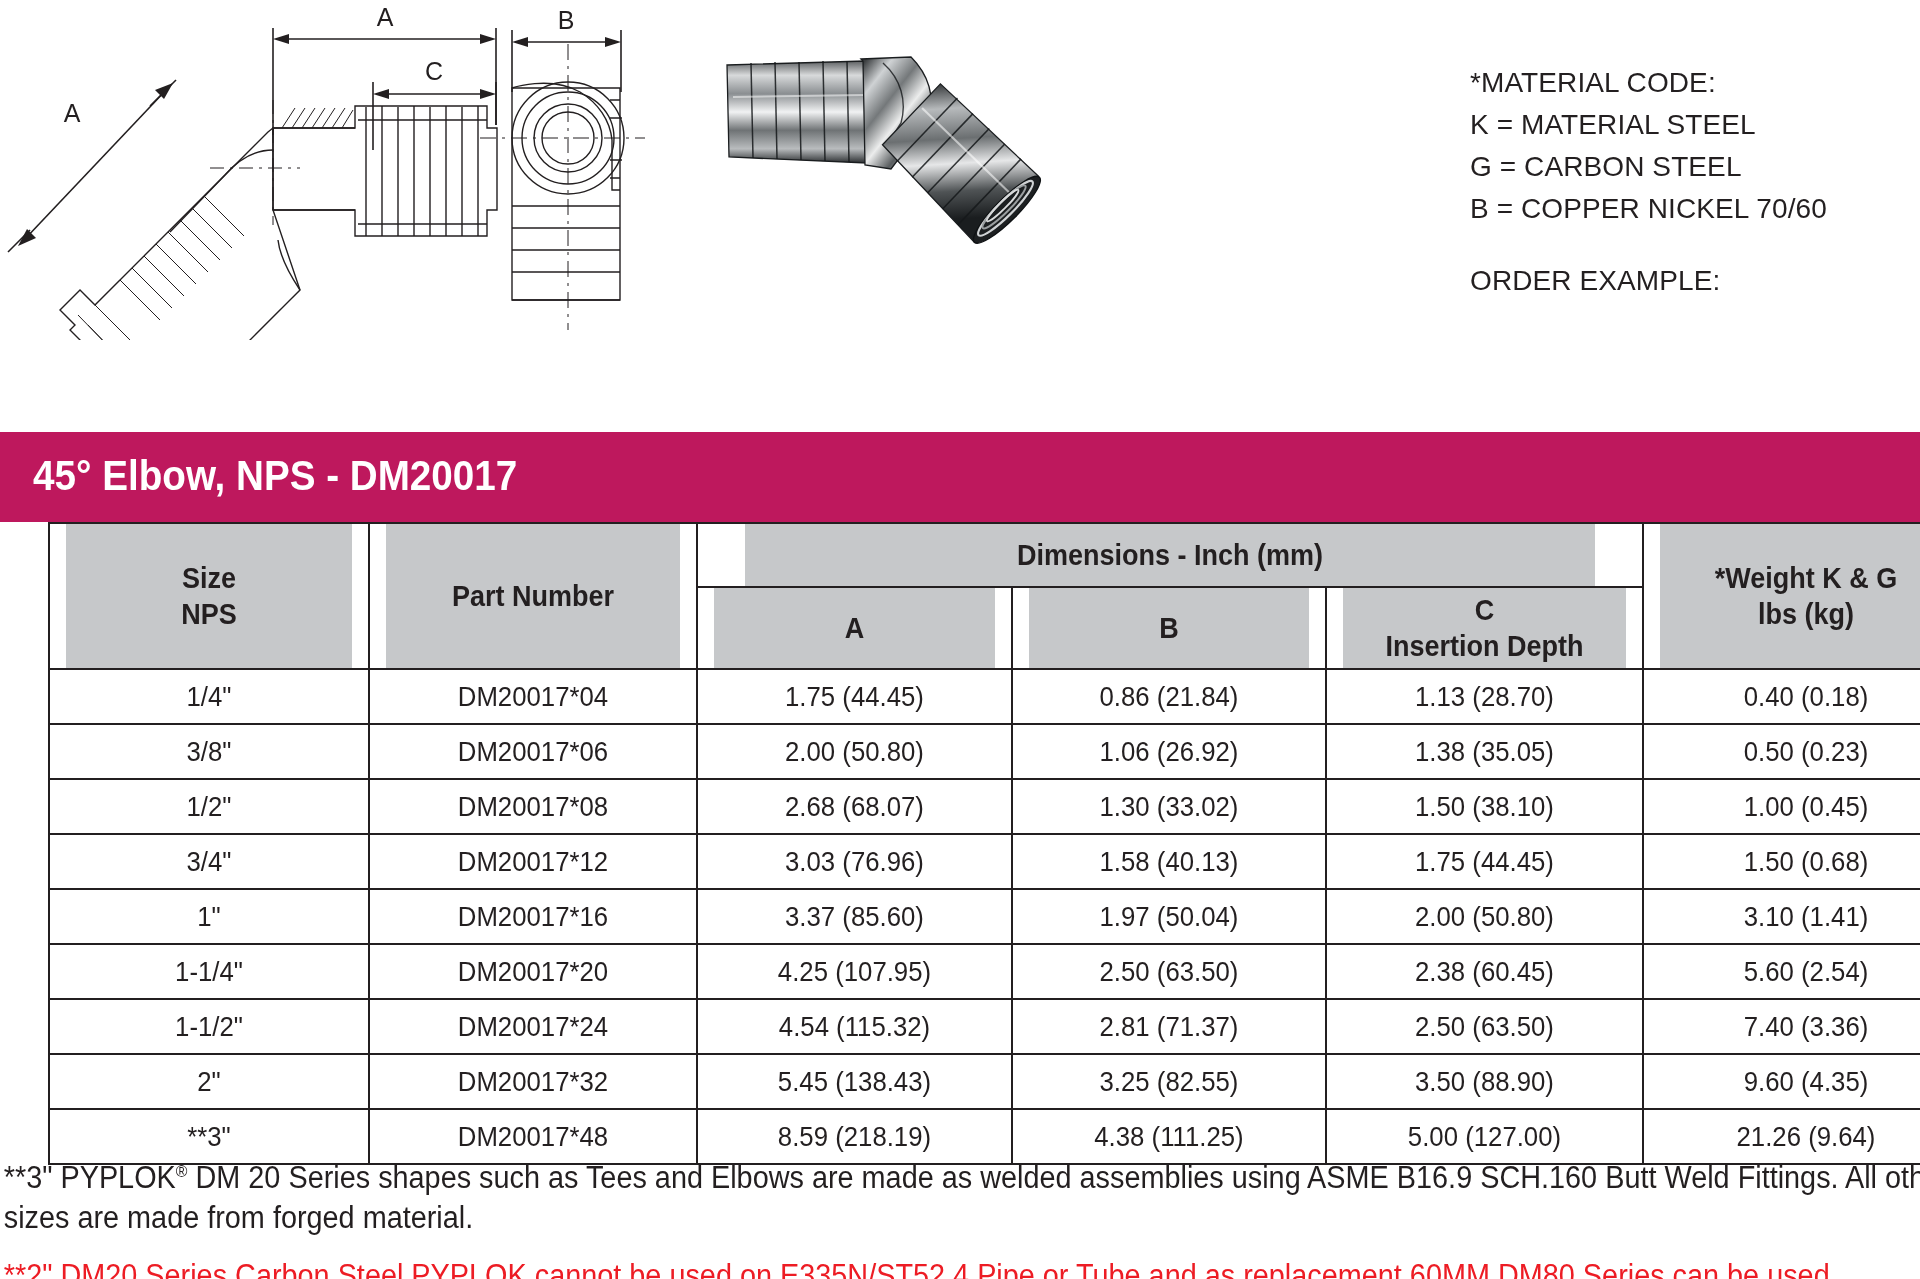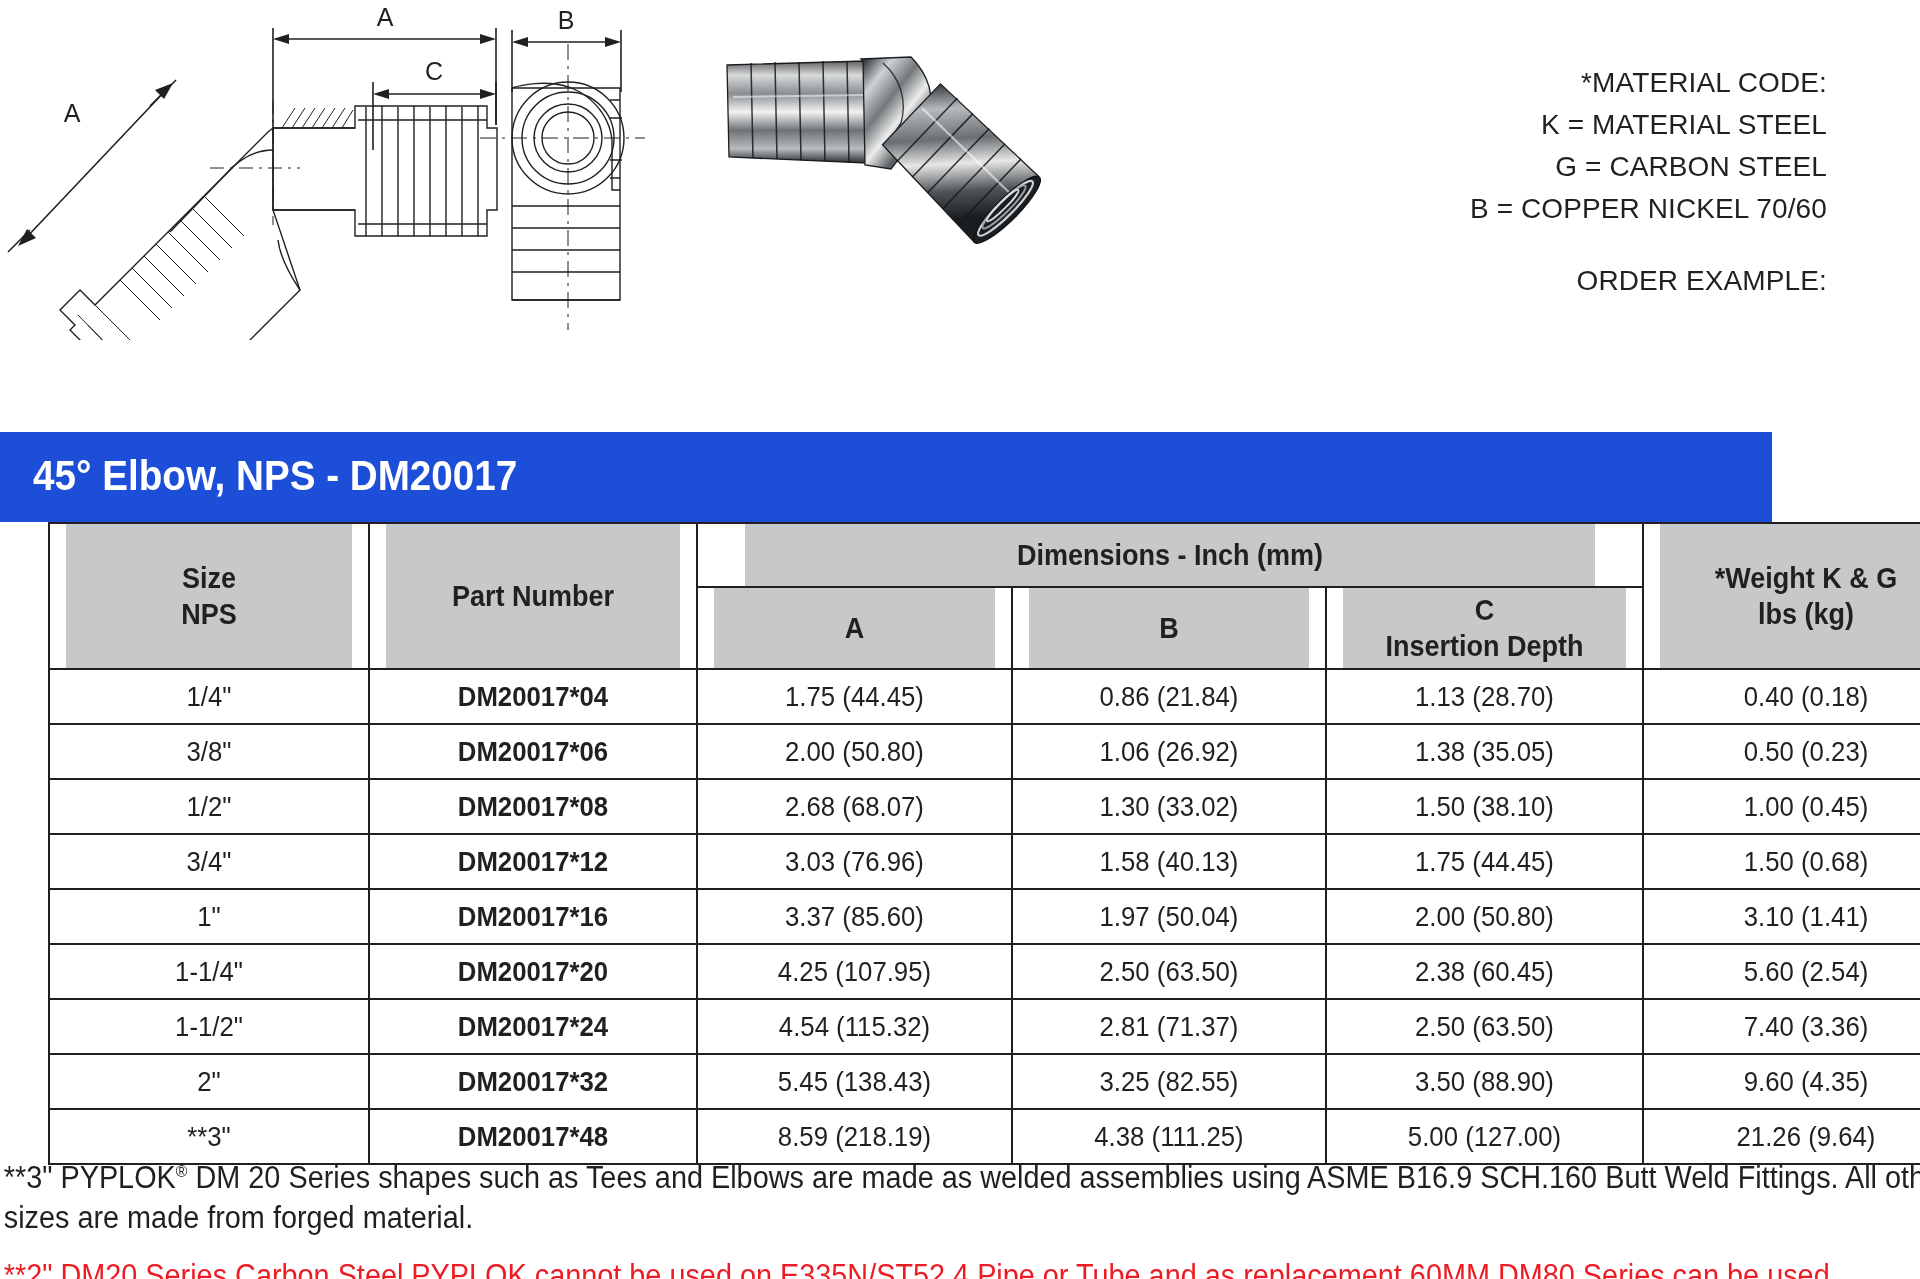--- a/index.html
+++ b/index.html
@@ -19,27 +19,27 @@
   .draw-svg{position:absolute;display:block;}
 
   
   .matcode{
     position:absolute;left:1470px;top:62px;
     font-size:28px;line-height:42px;
     letter-spacing:0.1px;
     color:#231f20;
     white-space:nowrap;
   }
-  .matcode div{height:42px;text-align:right;}
+  .matcode div{height:42px;}
   .matcode .spacer{height:30px;}
 
   
   .titlebar{
-    position:absolute;left:0;top:432px;width:1772px;height:90px;
-    background:#1d4ed8;
+    position:absolute;left:0;top:432px;width:1920px;height:90px;
+    background:#be185d;
     text-decoration:underline;
   }
   .titlebar .ttext{
     position:absolute;left:33px;top:20px;
     color:#ffffff;
     font-size:42px;font-weight:bold;
     font-family:"Liberation Sans Narrow","Liberation Sans",sans-serif;
     transform:scaleX(0.92);transform-origin:left center;
     letter-spacing:0px;
     white-space:nowrap;
@@ -71,21 +71,21 @@
   .hdr-grp{height:62px;}
   .hdr-sub{height:80px;}
 
   table.spec tbody td{
     height:53px;
     font-size:28px;
     padding:0;
     background:#ffffff;
     font-weight:normal;
   }
-  table.spec tbody td.pn{font-weight:bold;}
+  table.spec tbody td.pn{font-weight:normal;}
   table.spec tbody td .cellinner{display:block;transform:scaleX(0.92);}
 
   col.c-size{width:320px;}
   col.c-pn{width:328px;}
   col.c-a{width:315px;}
   col.c-b{width:314px;}
   col.c-c{width:317px;}
   col.c-w{width:326px;}
 
   

